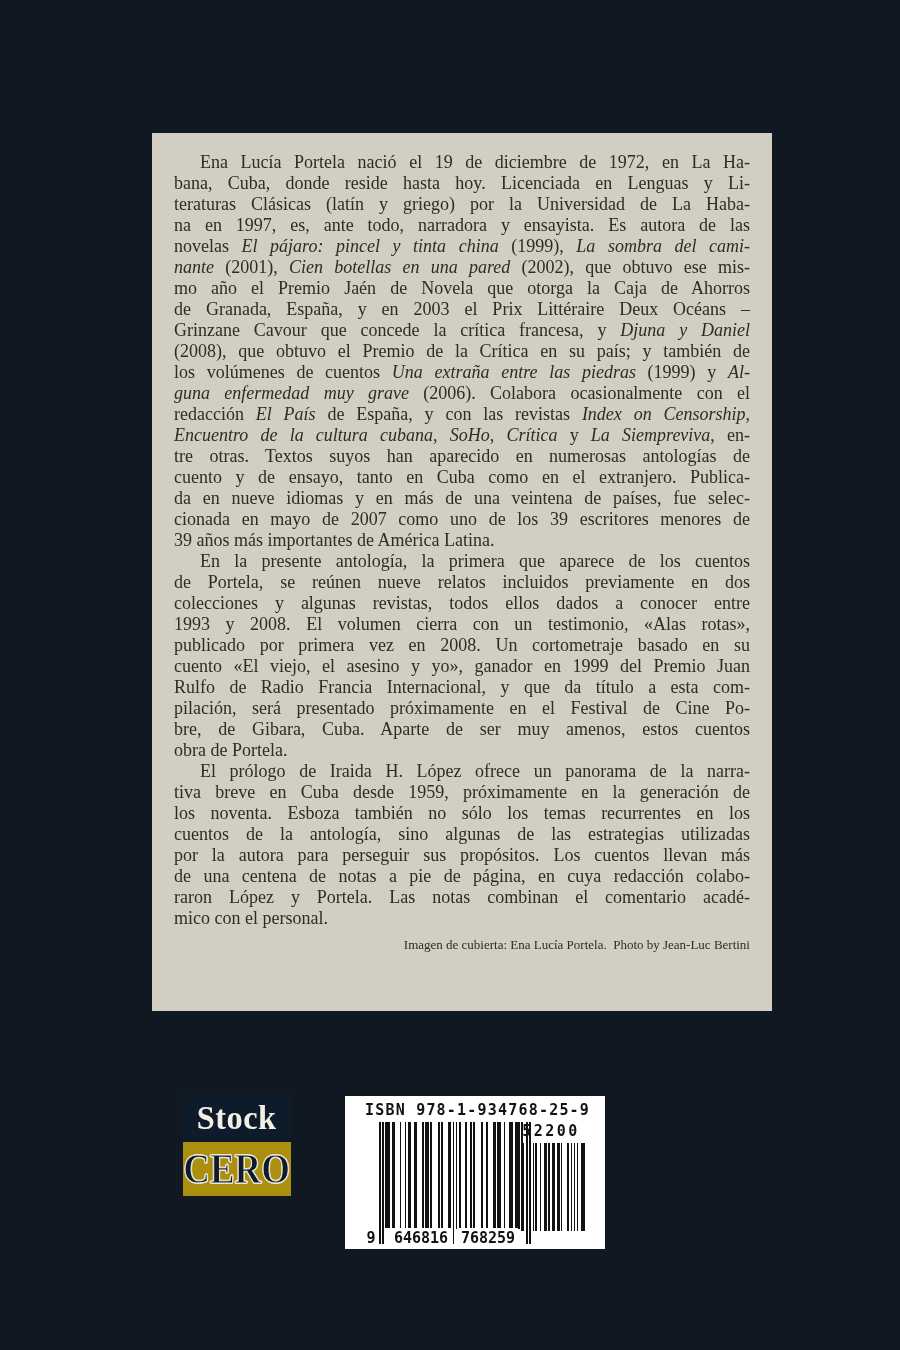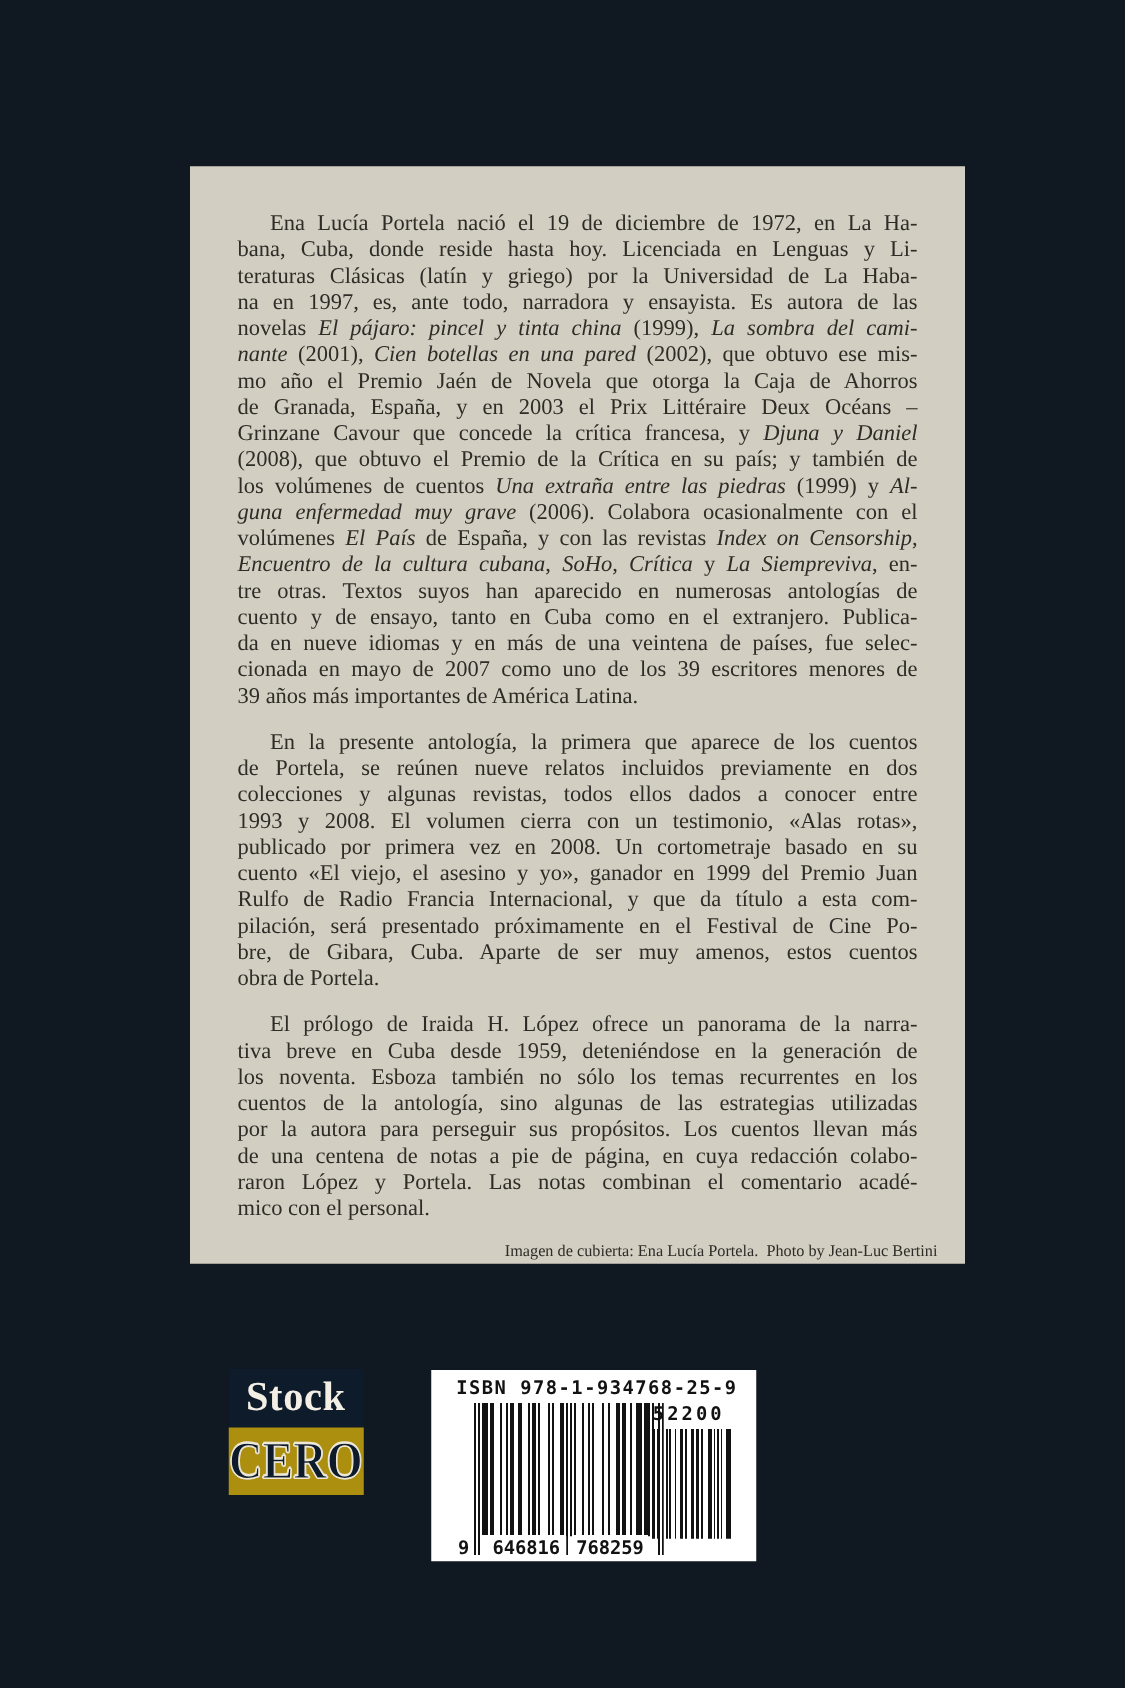--- a/index.html
+++ b/index.html
@@ -9,21 +9,21 @@
   }
   html,body{margin:0;padding:0;}
   body{width:900px;height:1350px;overflow:hidden;background:var(--background);
        font-family:"Liberation Serif",serif;}
   .cover{position:relative;width:900px;height:1350px;background:var(--background);}
 
   
   .panel{position:absolute;left:152px;top:133px;width:620px;height:878px;
          box-sizing:border-box;padding:19px 22px 0 22px;
          background:var(--panel);color:var(--ink);}
-  .para{margin:16px;}
+  .para{margin:0;}
   .line{font-size:18px;line-height:21px;text-align:justify;text-align-last:justify;
         white-space:normal;}
   .line.first{text-indent:26px;}
   .line.last{text-align-last:left;}
   .line i{font-style:italic;}
   .credit{margin-top:8px;font-size:13px;line-height:16px;text-align:right;
           white-space:pre;color:var(--ink);}
 
   
   .logo{position:absolute;left:183px;top:1095px;width:108px;height:101px;}
@@ -71,21 +71,21 @@
           <div class="line"><span>teraturas Clásicas (latín y griego) por la Universidad de La Haba-</span></div>
           <div class="line"><span>na en 1997, es, ante todo, narradora y ensayista. Es autora de las</span></div>
           <div class="line"><span>novelas </span><i>El pájaro: pincel y tinta china</i><span> (1999), </span><i>La sombra del cami-</i></div>
           <div class="line"><i>nante</i><span> (2001), </span><i>Cien botellas en una pared</i><span> (2002), que obtuvo ese mis-</span></div>
           <div class="line"><span>mo año el Premio Jaén de Novela que otorga la Caja de Ahorros</span></div>
           <div class="line"><span>de Granada, España, y en 2003 el Prix Littéraire Deux Océans –</span></div>
           <div class="line"><span>Grinzane Cavour que concede la crítica francesa, y </span><i>Djuna y Daniel</i></div>
           <div class="line"><span>(2008), que obtuvo el Premio de la Crítica en su país; y también de</span></div>
           <div class="line"><span>los volúmenes de cuentos </span><i>Una extraña entre las piedras</i><span> (1999) y </span><i>Al-</i></div>
           <div class="line"><i>guna enfermedad muy grave</i><span> (2006). Colabora ocasionalmente con el</span></div>
-          <div class="line"><span>volúmenes </span><i>El País</i><span> de España, y con las revistas </span><i>Index on Censorship</i><span>,</span></div>
+          <div class="line"><span>redacción </span><i>El País</i><span> de España, y con las revistas </span><i>Index on Censorship</i><span>,</span></div>
           <div class="line"><i>Encuentro de la cultura cubana</i><span>, </span><i>SoHo</i><span>, </span><i>Crítica</i><span> y </span><i>La Siempreviva</i><span>, en-</span></div>
           <div class="line"><span>tre otras. Textos suyos han aparecido en numerosas antologías de</span></div>
           <div class="line"><span>cuento y de ensayo, tanto en Cuba como en el extranjero. Publica-</span></div>
           <div class="line"><span>da en nueve idiomas y en más de una veintena de países, fue selec-</span></div>
           <div class="line"><span>cionada en mayo de 2007 como uno de los 39 escritores menores de</span></div>
           <div class="line last"><span>39 años más importantes de América Latina.</span></div>
         </div>
         <div class="para">
           <div class="line first"><span>En la presente antología, la primera que aparece de los cuentos</span></div>
           <div class="line"><span>de Portela, se reúnen nueve relatos incluidos previamente en dos</span></div>
@@ -93,21 +93,21 @@
           <div class="line"><span>1993 y 2008. El volumen cierra con un testimonio, «Alas rotas»,</span></div>
           <div class="line"><span>publicado por primera vez en 2008. Un cortometraje basado en su</span></div>
           <div class="line"><span>cuento «El viejo, el asesino y yo», ganador en 1999 del Premio Juan</span></div>
           <div class="line"><span>Rulfo de Radio Francia Internacional, y que da título a esta com-</span></div>
           <div class="line"><span>pilación, será presentado próximamente en el Festival de Cine Po-</span></div>
           <div class="line"><span>bre, de Gibara, Cuba. Aparte de ser muy amenos, estos cuentos</span></div>
           <div class="line last"><span>obra de Portela.</span></div>
         </div>
         <div class="para">
           <div class="line first"><span>El prólogo de Iraida H. López ofrece un panorama de la narra-</span></div>
-          <div class="line"><span>tiva breve en Cuba desde 1959, deteniéndose en la generación de</span></div>
+          <div class="line"><span>tiva breve en Cuba desde 1959, próximamente en la generación de</span></div>
           <div class="line"><span>los noventa. Esboza también no sólo los temas recurrentes en los</span></div>
           <div class="line"><span>cuentos de la antología, sino algunas de las estrategias utilizadas</span></div>
           <div class="line"><span>por la autora para perseguir sus propósitos. Los cuentos llevan más</span></div>
           <div class="line"><span>de una centena de notas a pie de página, en cuya redacción colabo-</span></div>
           <div class="line"><span>raron López y Portela. Las notas combinan el comentario acadé-</span></div>
           <div class="line last"><span>mico con el personal.</span></div>
         </div>
       </div>
     <div class="credit">Imagen de cubierta: Ena Lucía Portela.  Photo by Jean-Luc Bertini</div>
   </div>

